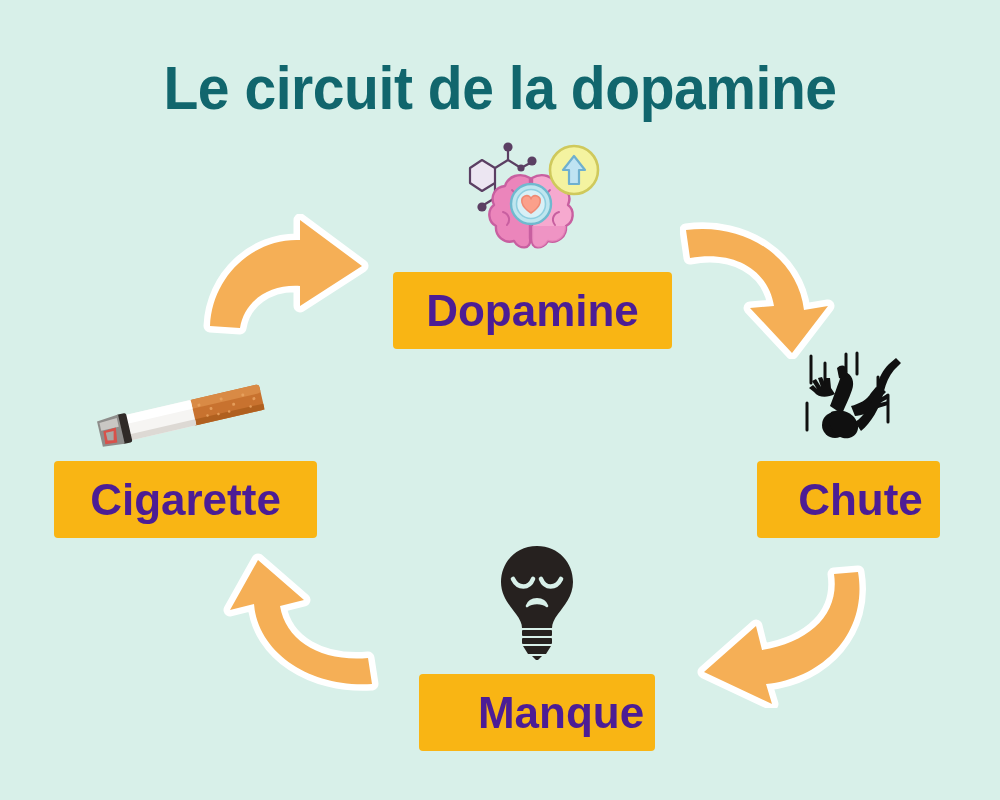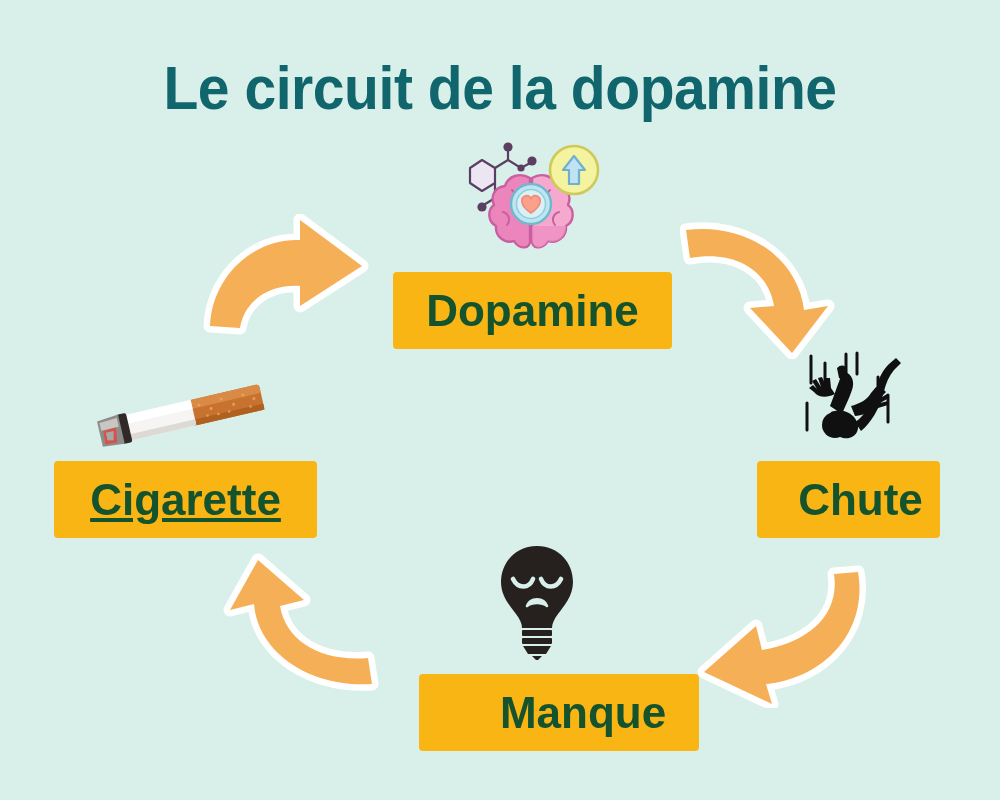--- a/index.html
+++ b/index.html
@@ -34,47 +34,46 @@
     color: #11666d;
     transform: scaleX(0.92);
     white-space: nowrap;
   }
 
   
   .chip {
     position: absolute;
     background: #f9b514;
     border-radius: 4px;
-    color: #14532d;
+    color: #4c1d95;
     font-family: "Liberation Sans", sans-serif;
     font-weight: bold;
     display: flex;
     align-items: center;
     justify-content: center;
     box-sizing: border-box;
     line-height: 1;
   }
   #chip-dopamine {
     left: 393px; top: 272px; width: 279px; height: 77px;
     font-size: 44px;
   }
   #chip-chute {
     left: 757px; top: 461px; width: 183px; height: 77px;
     font-size: 44px;
     padding-left: 24px;
   }
   #chip-manque {
-    left: 419px; top: 674px; width: 280px; height: 77px;
+    left: 419px; top: 674px; width: 236px; height: 77px;
     font-size: 44px;
     padding-left: 48px;
   }
   #chip-cigarette {
     left: 54px; top: 461px; width: 263px; height: 77px;
     font-size: 44px;
-    text-decoration: underline;
   }
 
   
   .icon-wrap { position: absolute; }
   #icon-brain      { left: 462px; top: 138px; width: 140px; height: 118px; }
   #icon-falling    { left: 795px; top: 350px; width: 110px; height: 98px;  }
   #icon-bulb       { left: 497px; top: 544px; width: 80px;  height: 116px; }
   #icon-cigarette  { left: 88px;  top: 382px; width: 190px; height: 68px;  }
 
   

